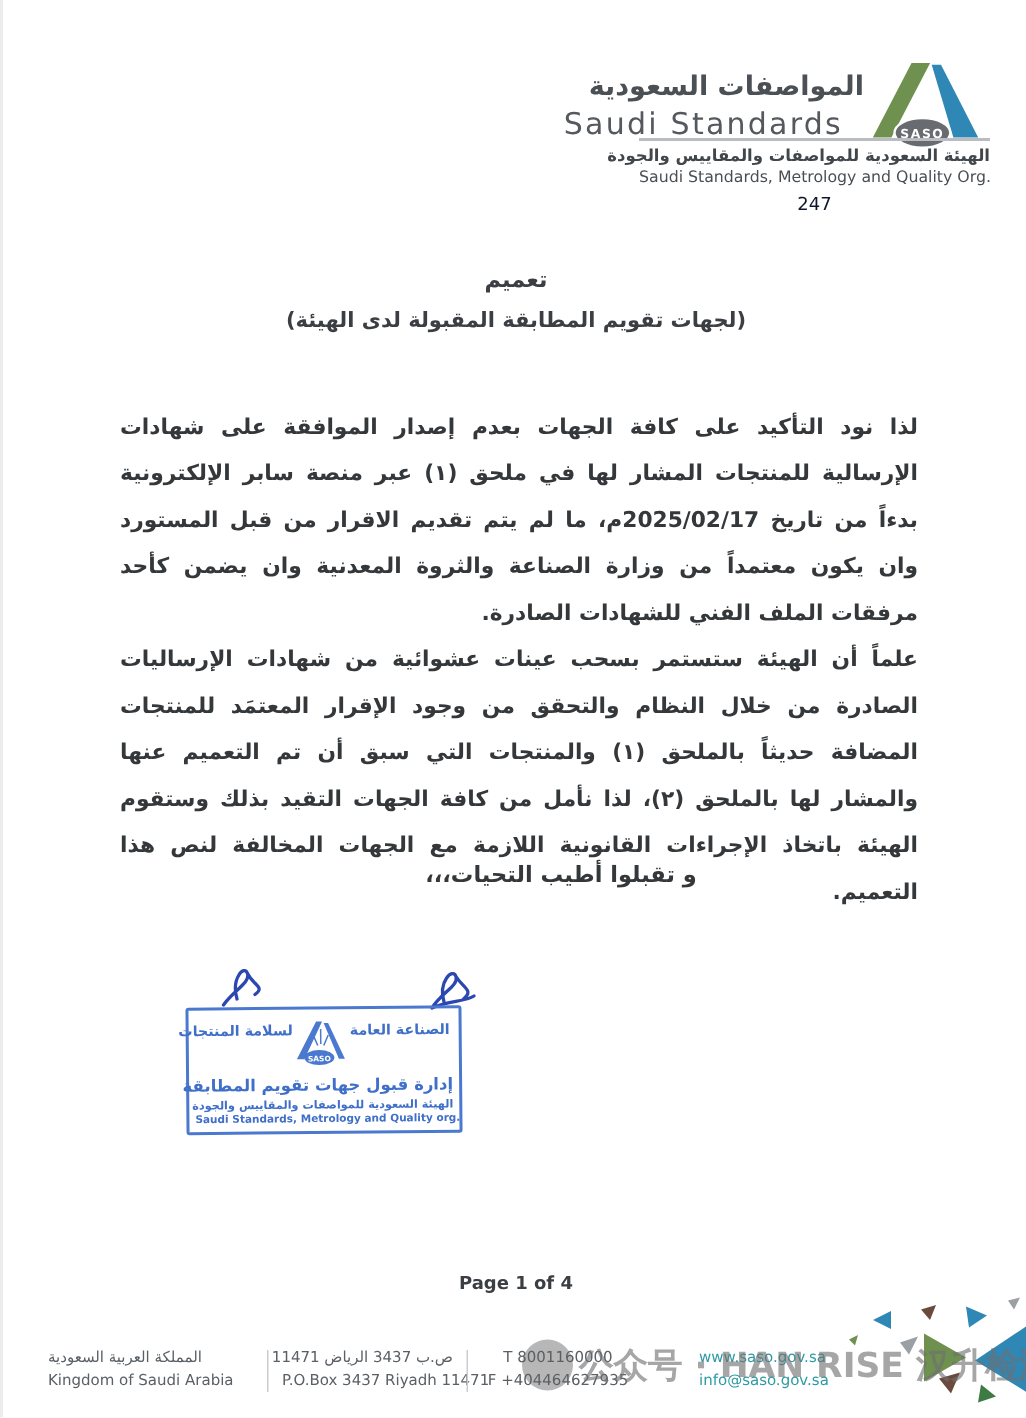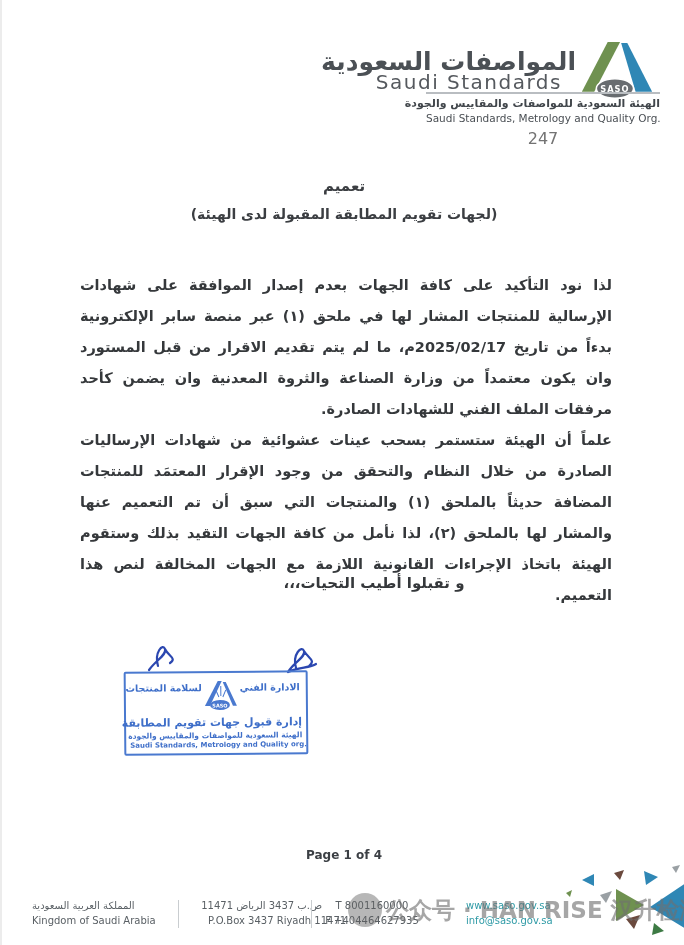--- a/index.html
+++ b/index.html
@@ -9,21 +9,21 @@
     margin:0 auto;
     background:#ffffff;
     border-left:2px solid #ececec;
     overflow:hidden;
     font-family:"DejaVu Sans", sans-serif;
     color:#3a3d40;
   }
   
   .brand-ar{
     position:absolute;top:47px;right:110px;
-    font-size:25px;font-weight:bold;color:#4b5055;
+    font-size:18px;font-weight:bold;color:#4b5055;
     direction:rtl;white-space:nowrap;
   }
   .brand-en{
     position:absolute;top:70px;right:124px;
     font-size:20px;color:#55595e;letter-spacing:1.5px;white-space:nowrap;
   }
   .logo-main{position:absolute;top:40px;right:32px;}
   .brand-divider{
     position:absolute;top:92px;right:26px;width:234px;
     border-top:2px solid #b9bdc1;
@@ -32,21 +32,21 @@
     position:absolute;top:97px;right:26px;width:234px;
     font-size:11px;font-weight:bold;color:#41464b;
     direction:rtl;text-align:right;white-space:nowrap;
   }
   .org-en{
     position:absolute;top:112px;right:26px;width:234px;
     font-size:10.5px;color:#4a4f54;text-align:right;white-space:nowrap;
   }
   .doc-number{
     position:absolute;top:129px;right:26px;width:234px;
-    font-size:16px;color:#737373;text-align:center;
+    font-size:12px;color:#0f172a;text-align:center;
   }
   
   .title-main{
     position:absolute;top:177px;left:0;width:684px;
     text-align:center;font-size:15px;font-weight:bold;color:#3b3e42;
     direction:rtl;
   }
   .title-sub{
     position:absolute;top:206px;left:0;width:684px;
     text-align:center;font-size:14px;font-weight:bold;color:#3b3e42;
@@ -92,21 +92,21 @@
     text-align:center;font-size:7px;font-weight:bold;margin-top:1px;white-space:nowrap;
   }
   
   .page-indicator{
     position:absolute;top:848px;left:0;width:684px;
     text-align:center;font-size:12px;font-weight:600;color:#3b3f44;
   }
   .page-footer{position:absolute;top:898px;left:0;width:684px;height:40px;font-size:10px;color:#5a6065;}
   .f-col{position:absolute;top:0;line-height:15px;}
   .f-country{left:30px;width:138px;text-align:left;}
-  .f-address{left:186px;width:114px;text-align:right;margin-left:20px;}
+  .f-address{left:186px;width:114px;text-align:right;}
   .f-phone{left:320px;width:100px;text-align:center;}
   .f-web{left:464px;width:110px;text-align:left;color:#2e9aa6;}
   .f-divider{position:absolute;top:2px;height:28px;border-left:1px solid #c9cdd0;}
   .f-div1{left:176px;} .f-div2{left:309px;}
   .f-ar{direction:rtl;white-space:nowrap;}
   .f-en{white-space:nowrap;}
   
   .watermark{
     position:absolute;top:893px;left:346px;z-index:6;
     display:flex;align-items:center;gap:4px;
@@ -154,21 +154,21 @@
 
   <div class="signatures">
     <svg width="200" height="38" viewBox="0 0 200 38" aria-hidden="true">
       <path d="M28,26 C24,12 33,3 35,9 C37,15 26,20 19,30 M35,9 C39,17 47,18 40,23" fill="none" stroke="#2b47b0" stroke-width="2.2" stroke-linecap="round"></path>
       <path d="M166,28 C162,14 172,5 174,11 C176,17 164,22 158,32 M174,11 C179,19 186,20 179,26 M158,32 C168,27 180,28 186,24" fill="none" stroke="#2b47b0" stroke-width="2.2" stroke-linecap="round"></path>
     </svg>
   </div>
 
   <div class="stamp">
     <div class="stamp-row1">
-      <span class="s-right">الادارة الفني</span>
+      <span class="s-right">الصناعة العامة</span>
       <span>
         <svg width="38" height="34" viewBox="0 0 38 34" aria-hidden="true">
           <polygon points="3,28 16,3 20,3 8,28" fill="#4a79cf"></polygon>
           <polygon points="21,4 24,4 35,28 31,28" fill="#4a79cf"></polygon>
           <path d="M19,8 L19,18 M14,12 L17,19 M24,12 L21,19" stroke="#4a79cf" stroke-width="1"></path>
           <ellipse cx="18" cy="27" rx="10" ry="5" fill="#4a79cf"></ellipse>
           <text x="18" y="29.5" text-anchor="middle" font-size="5" font-weight="bold" fill="#ffffff" font-family="'DejaVu Sans', sans-serif">SASO</text>
         </svg>
       </span>
       <span class="s-left">لسلامة المنتجات</span>

